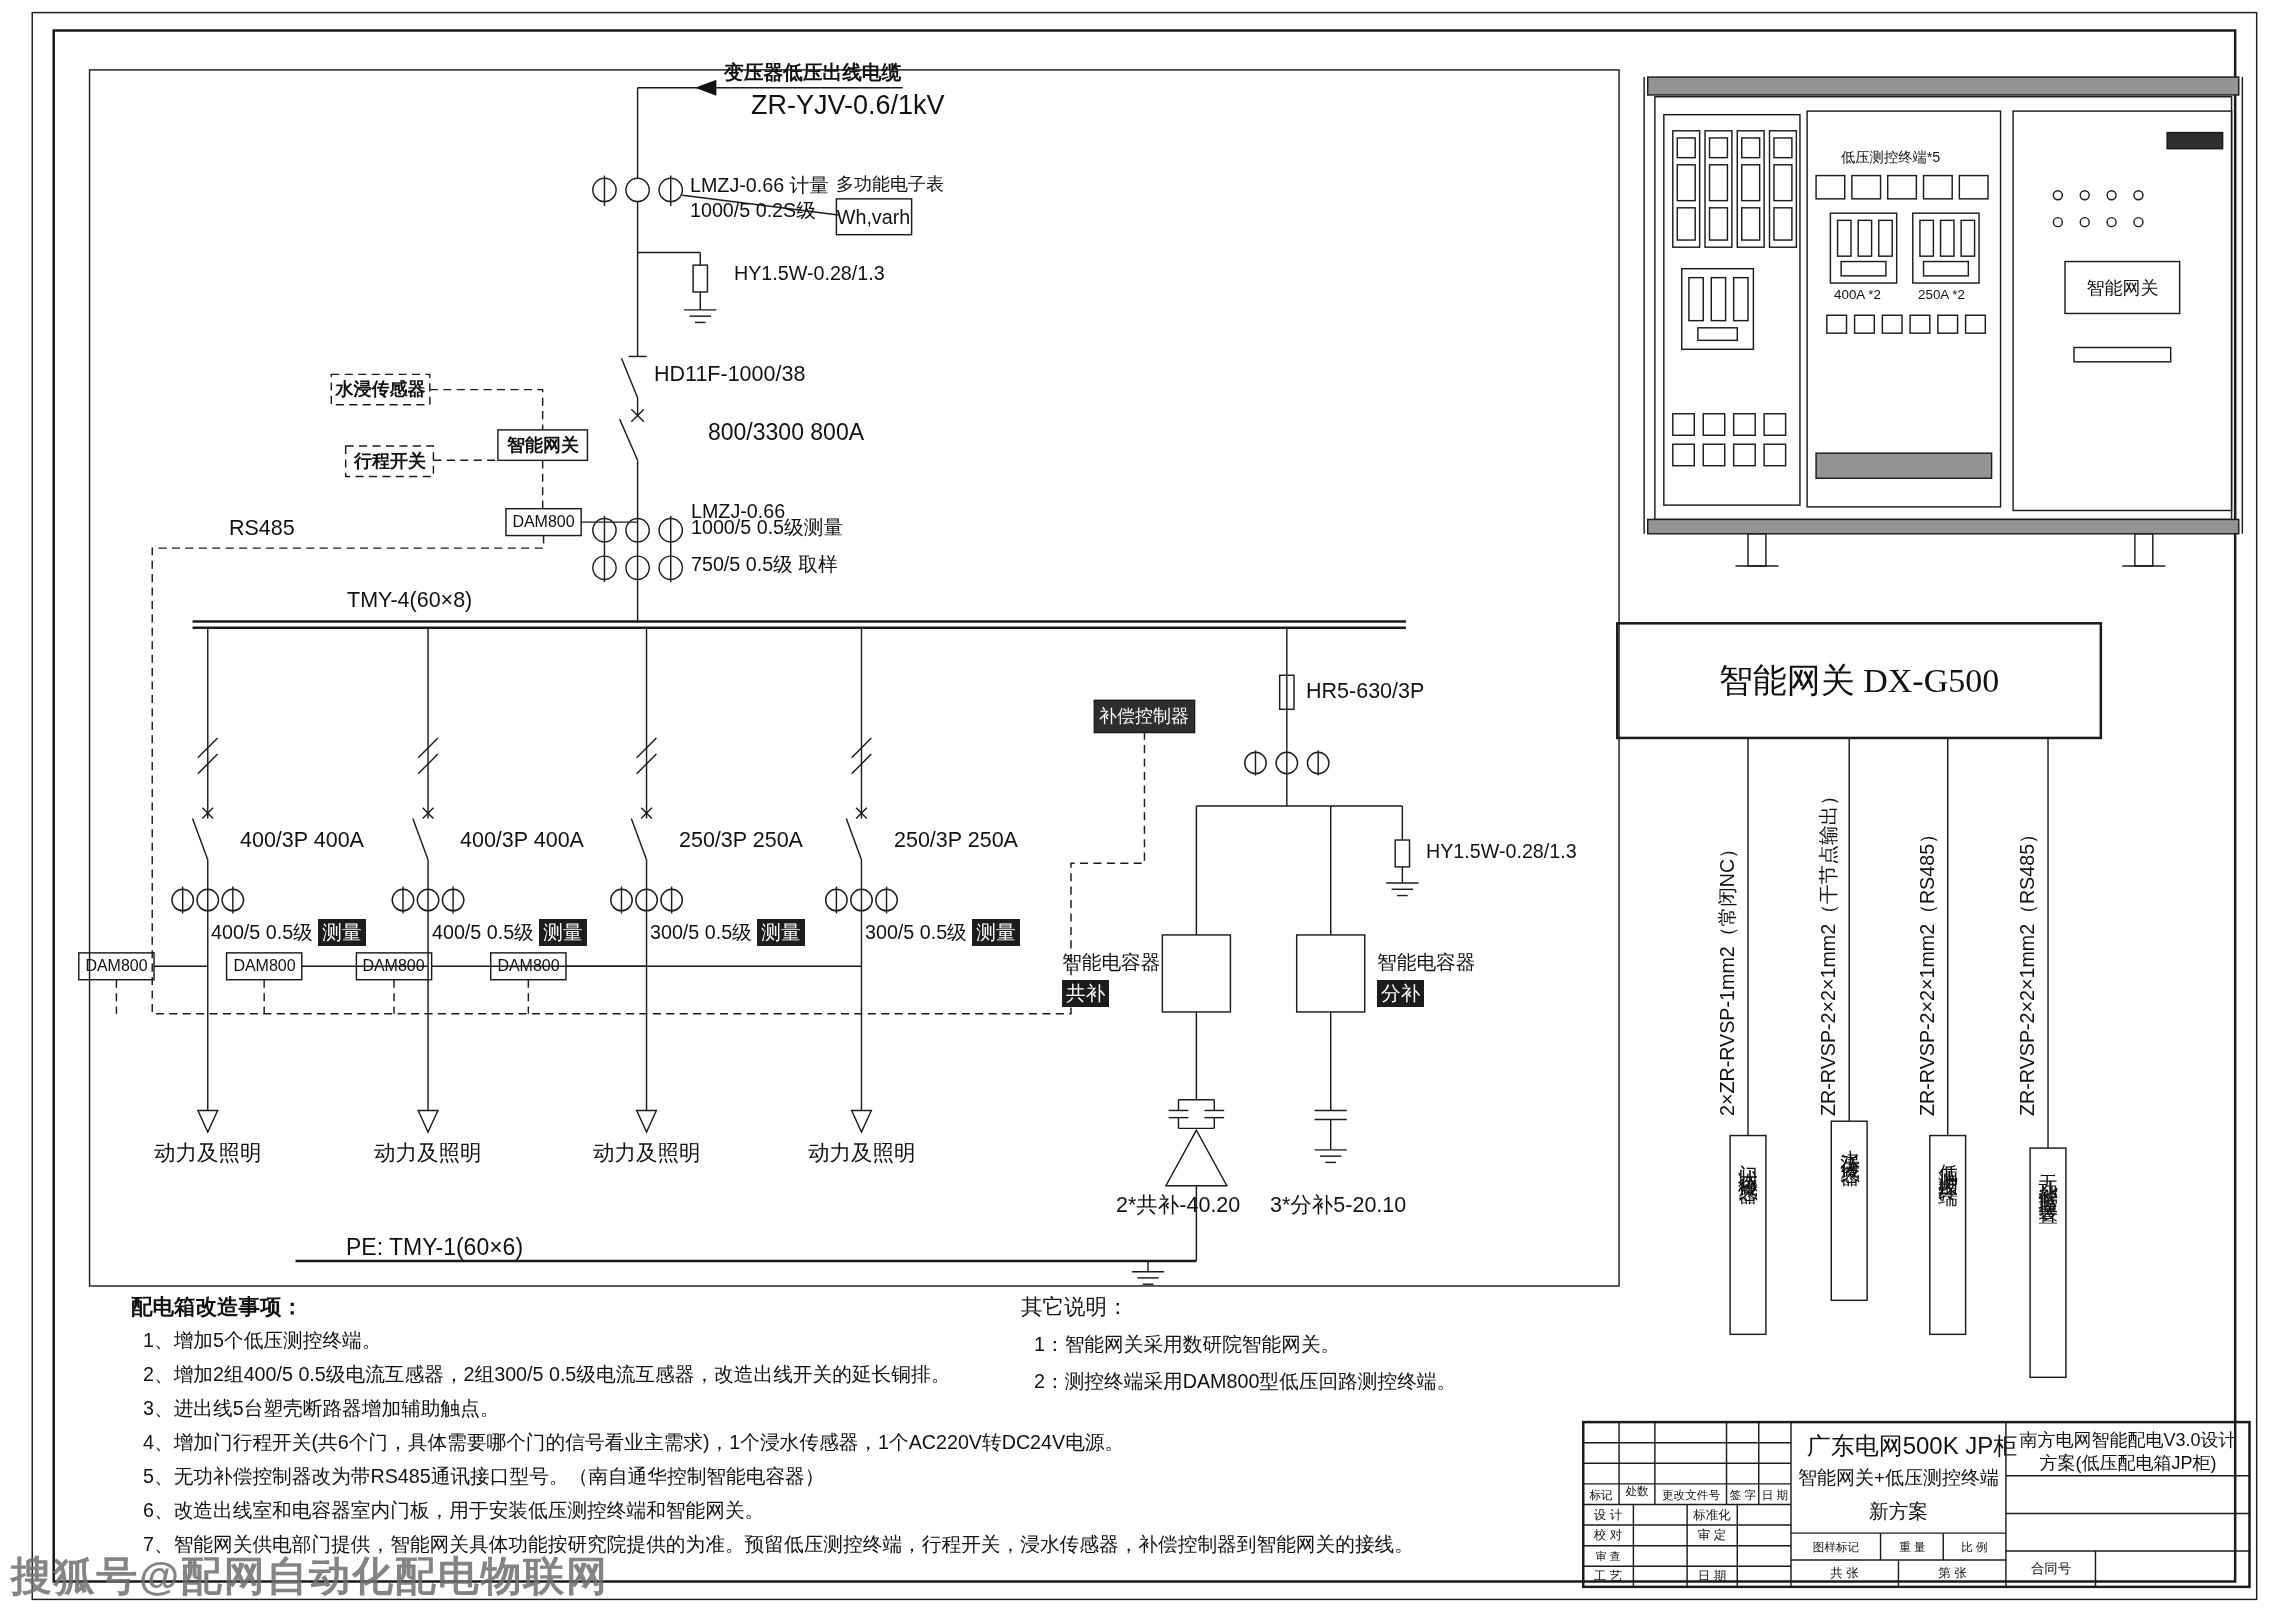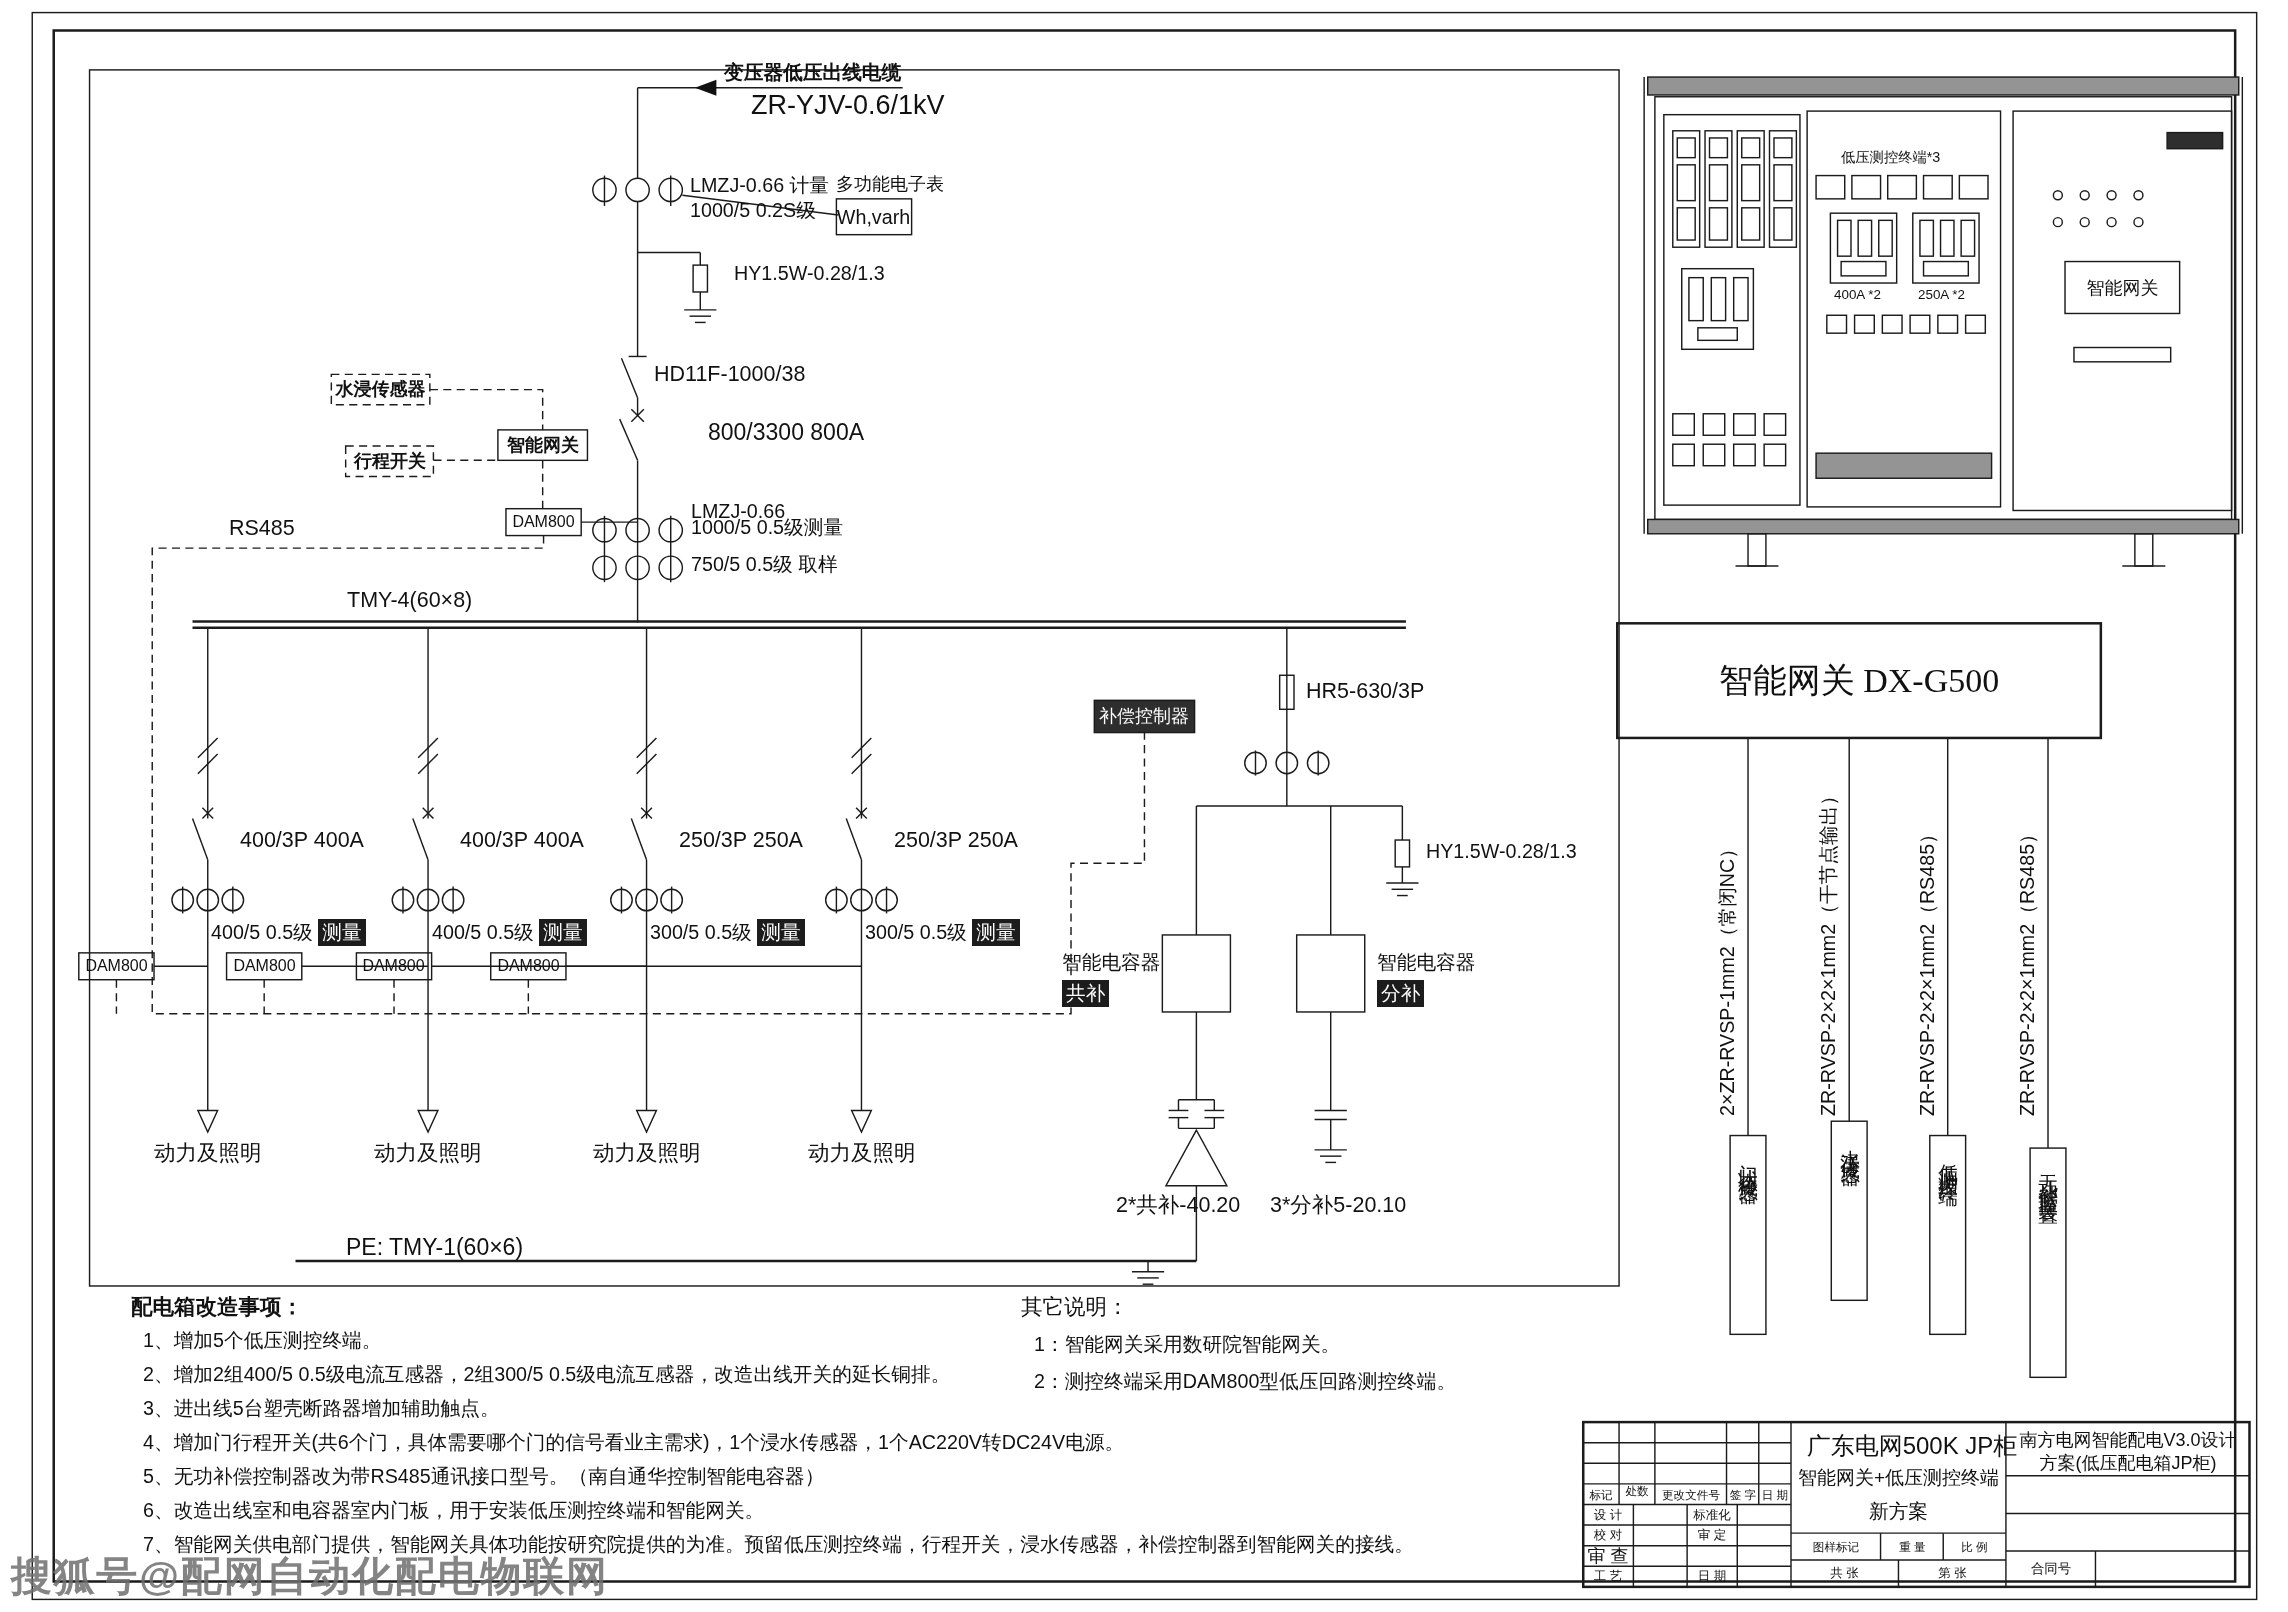--- a/index.html
+++ b/index.html
@@ -383,21 +383,21 @@
 <div class="lbl" style="left:143px;top:1397px">3、进出线5台塑壳断路器增加辅助触点。</div>
 <div class="lbl" style="left:143px;top:1431px">4、增加门行程开关(共6个门，具体需要哪个门的信号看业主需求)，1个浸水传感器，1个AC220V转DC24V电源。</div>
 <div class="lbl" style="left:143px;top:1465px">5、无功补偿控制器改为带RS485通讯接口型号。（南自通华控制智能电容器）</div>
 <div class="lbl" style="left:143px;top:1499px">6、改造出线室和电容器室内门板，用于安装低压测控终端和智能网关。</div>
 <div class="lbl" style="left:143px;top:1533px">7、智能网关供电部门提供，智能网关具体功能按研究院提供的为准。预留低压测控终端，行程开关，浸水传感器，补偿控制器到智能网关的接线。</div>
 
 <div class="lbl" style="left:1021px;top:1295px;font-size:21.5px;font-weight:400">其它说明：</div>
 <div class="lbl" style="left:1034px;top:1333px">1：智能网关采用数研院智能网关。</div>
 <div class="lbl" style="left:1034px;top:1370px">2：测控终端采用DAM800型低压回路测控终端。</div>
 
-<div class="lbl" style="left:1841px;top:149px;font-size:14.3px">低压测控终端*3</div>
+<div class="lbl" style="left:1841px;top:149px;font-size:14.3px">低压测控终端*5</div>
 <div class="lbl" style="left:1834px;top:287px;font-size:13.4px">400A *2</div>
 <div class="lbl" style="left:1918px;top:287px;font-size:13.4px">250A *2</div>
 <div class="lbl c" style="left:2065px;top:262px;width:115px;height:52px;font-size:18px">智能网关</div>
 
 <div class="lbl c ser" style="left:1617px;top:623px;width:484px;height:115px;font-size:34px">智能网关 DX-G500</div>
 
 <div class="lbl rot" style="left:1716px;top:1116px">2×ZR-RVSP-1mm2（常闭NC）</div>
 <div class="lbl rot" style="left:1817px;top:1116px">ZR-RVSP-2×2×1mm2（干节点输出）</div>
 <div class="lbl rot" style="left:1916px;top:1116px">ZR-RVSP-2×2×1mm2（RS485）</div>
 <div class="lbl rot" style="left:2016px;top:1116px">ZR-RVSP-2×2×1mm2（RS485）</div>
@@ -410,21 +410,21 @@
 <div class="lbl c" style="left:1583px;top:1484px;width:36px;height:20.6px;font-size:11.6px">标记</div>
 <div class="lbl c" style="left:1619px;top:1484px;width:36px;height:14px;font-size:11.6px">处数</div>
 <div class="lbl c" style="left:1655px;top:1484px;width:72px;height:20.6px;font-size:11.6px">更改文件号</div>
 <div class="lbl c" style="left:1727px;top:1484px;width:32px;height:20.6px;font-size:11.6px">签 字</div>
 <div class="lbl c" style="left:1759px;top:1484px;width:32px;height:20.6px;font-size:11.6px">日 期</div>
 
 <div class="lbl c" style="left:1583px;top:1505px;width:50px;height:20.6px;font-size:12.5px">设 计</div>
 <div class="lbl c" style="left:1687px;top:1505px;width:50px;height:20.6px;font-size:12.5px">标准化</div>
 <div class="lbl c" style="left:1583px;top:1525px;width:50px;height:20.6px;font-size:12.5px">校 对</div>
 <div class="lbl c" style="left:1687px;top:1525px;width:50px;height:20.6px;font-size:12.5px">审 定</div>
-<div class="lbl c" style="left:1583px;top:1546px;width:50px;height:20.6px;font-size:18px">审 查</div>
+<div class="lbl c" style="left:1583px;top:1546px;width:50px;height:20.6px;font-size:11px">审 查</div>
 <div class="lbl c" style="left:1583px;top:1566px;width:50px;height:20.6px;font-size:12.5px">工 艺</div>
 <div class="lbl c" style="left:1687px;top:1566px;width:50px;height:20.6px;font-size:12.5px">日 期</div>
 
 <div class="lbl c" style="left:1791px;top:1431px;width:242px;height:30px;font-size:24px">广东电网500K JP柜</div>
 <div class="lbl c" style="left:1791px;top:1463px;width:215px;height:29px;font-size:19px">智能网关+低压测控终端</div>
 <div class="lbl c" style="left:1791px;top:1497px;width:215px;height:29px;font-size:19.7px">新方案</div>
 
 <div class="lbl c" style="left:1791px;top:1533px;width:90px;height:27px;font-size:11.6px">图样标记</div>
 <div class="lbl c" style="left:1881px;top:1533px;width:63px;height:27px;font-size:11.6px">重 量</div>
 <div class="lbl c" style="left:1943px;top:1533px;width:63px;height:27px;font-size:11.6px">比 例</div>

